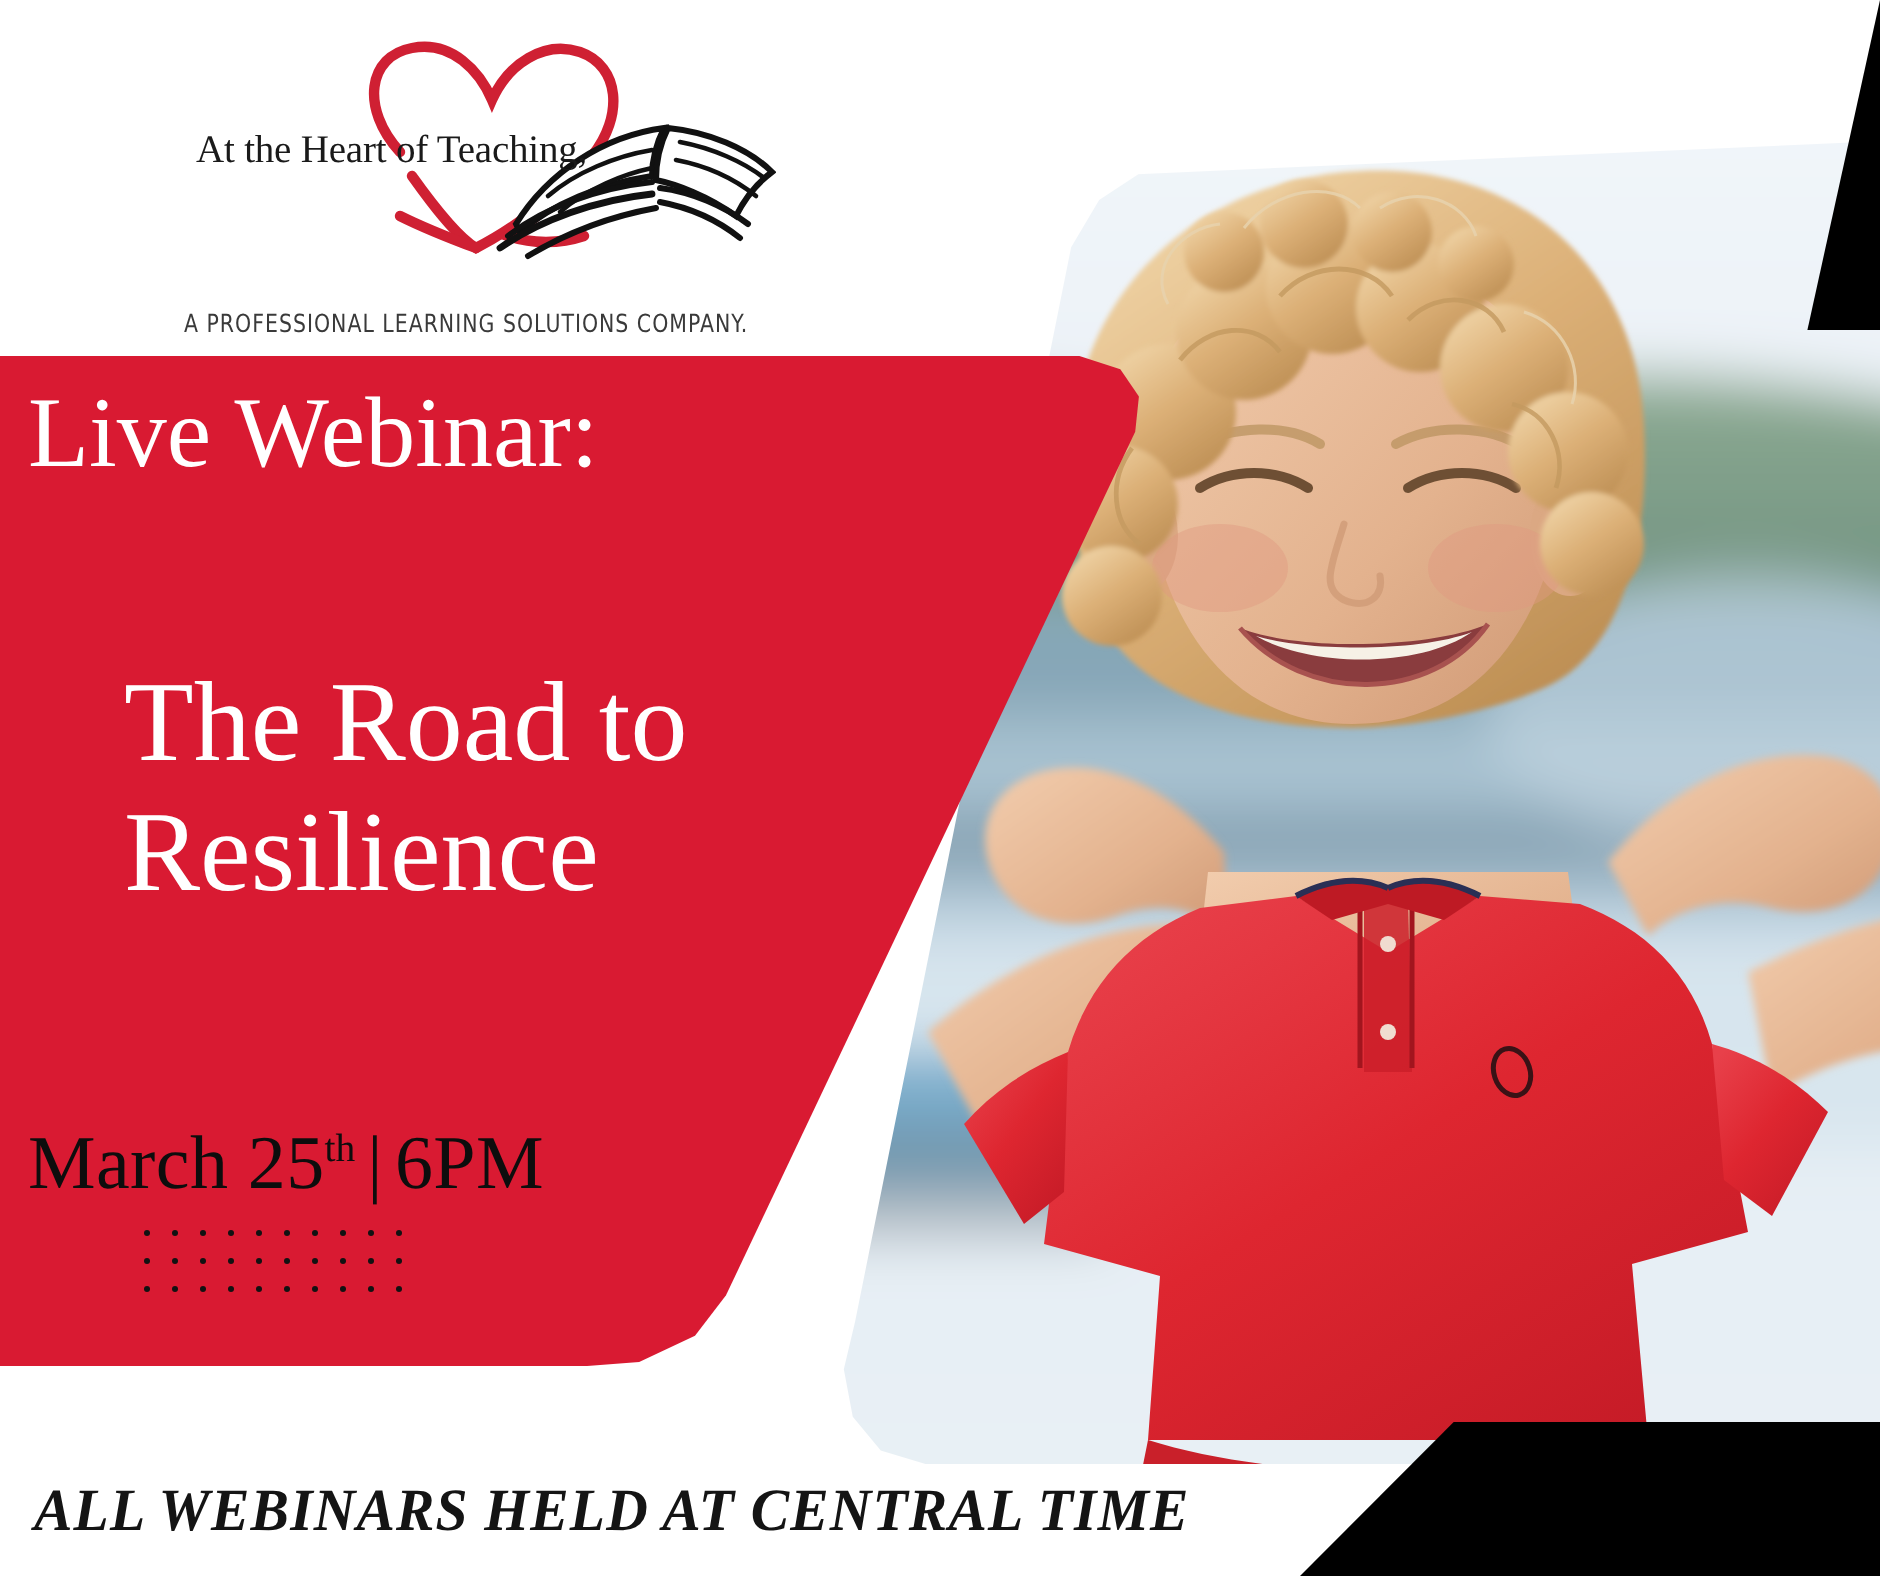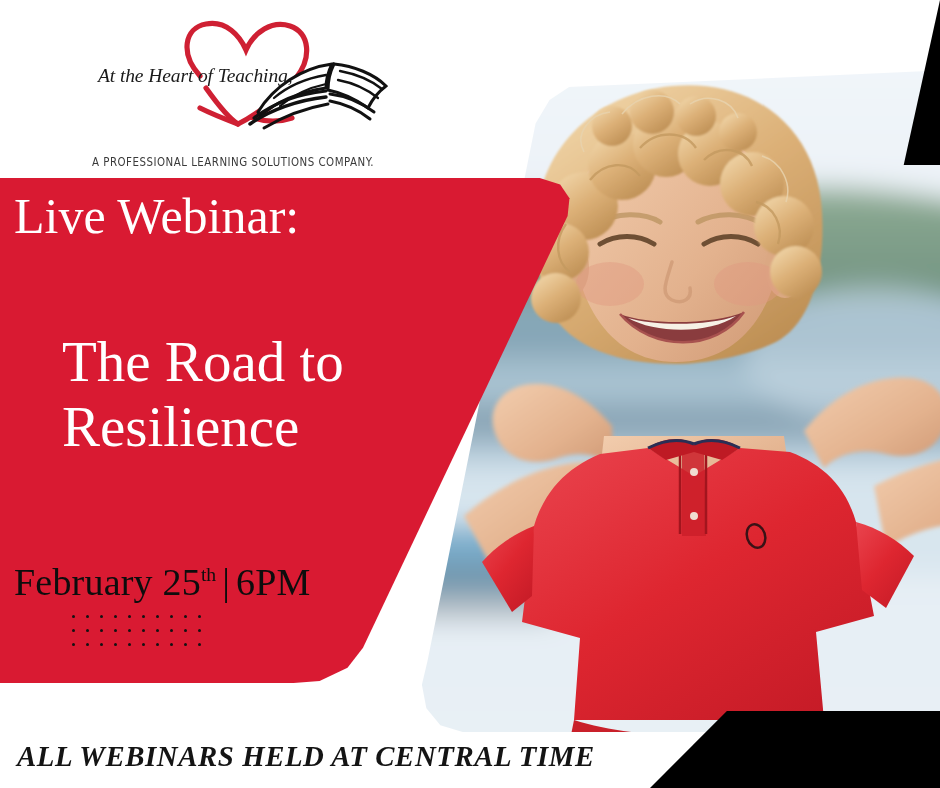--- a/index.html
+++ b/index.html
@@ -48,21 +48,20 @@
     transform-origin: left center;
     white-space: nowrap;
   }
   .logo-line {
     position: absolute;
     font-family: "Liberation Serif", serif;
     font-size: 19.5px;
     color: #1a1a1a;
     white-space: nowrap;
     letter-spacing: -0.1px;
-    font-style: italic;
   }
   #logo-line-1 { left: 10px; top: 47px; }
   #logo-line-2 { left: 16px; top: 73px; }
 
   
   #photo-panel {
     position: absolute;
     left: 404px;
     top: 56px;
     width: 560px;
@@ -395,21 +394,21 @@
   <div id="accent-top-right"></div>
   <div id="accent-bottom-right"></div>
 
   <div id="red-banner"></div>
 
   <div id="banner-text">
     <div id="headline-1">Live Webinar:</div>
     <div id="headline-2">The Road to Resilience</div>
 
     <div id="date-line">
-      <span>February 25</span><span class="sup">th</span><span class="sep">|</span><span>6PM</span>
+      <span>March 25</span><span class="sup">th</span><span class="sep">|</span><span>6PM</span>
     </div>
   </div>
 
   <div id="dot-grid" style="grid-template-columns: repeat(10, 14px);">
       <span class="dot" style="background: rgb(18, 18, 18);"></span>
       <span class="dot" style="background: rgb(18, 18, 18);"></span>
       <span class="dot" style="background: rgb(18, 18, 18);"></span>
       <span class="dot" style="background: rgb(18, 18, 18);"></span>
       <span class="dot" style="background: rgb(18, 18, 18);"></span>
       <span class="dot" style="background: rgb(18, 18, 18);"></span>

